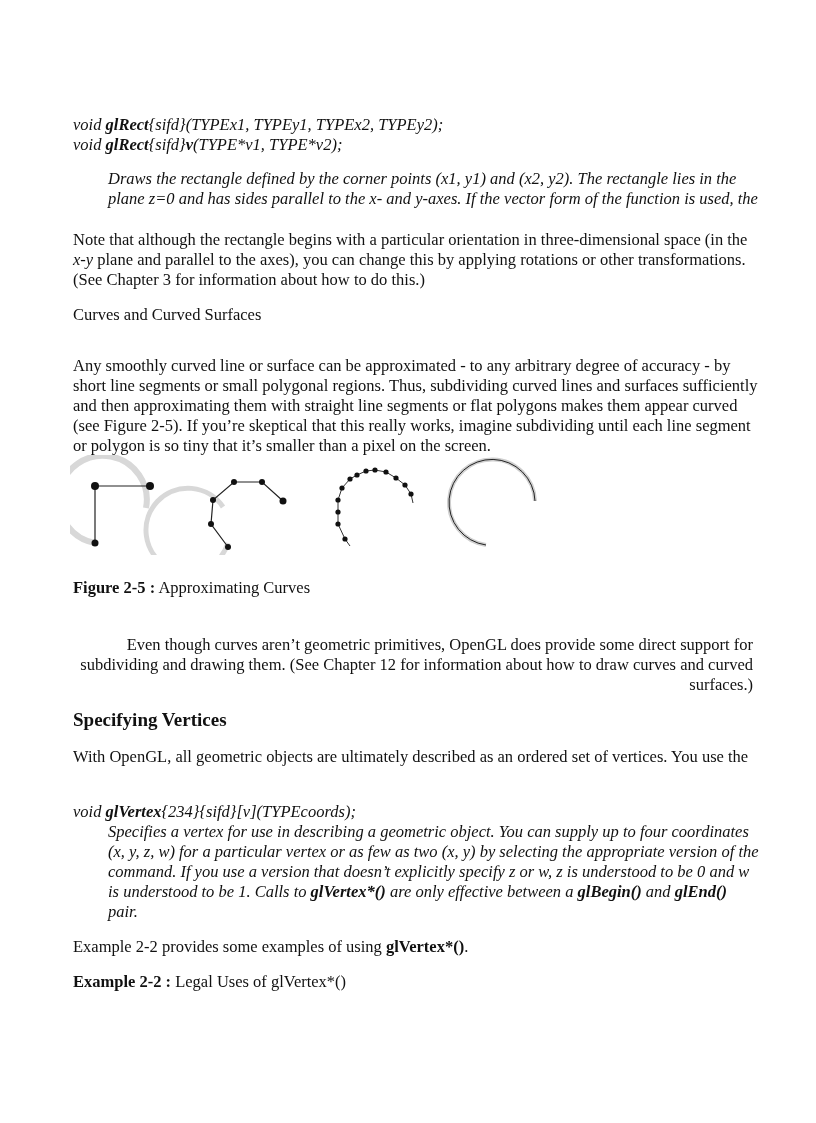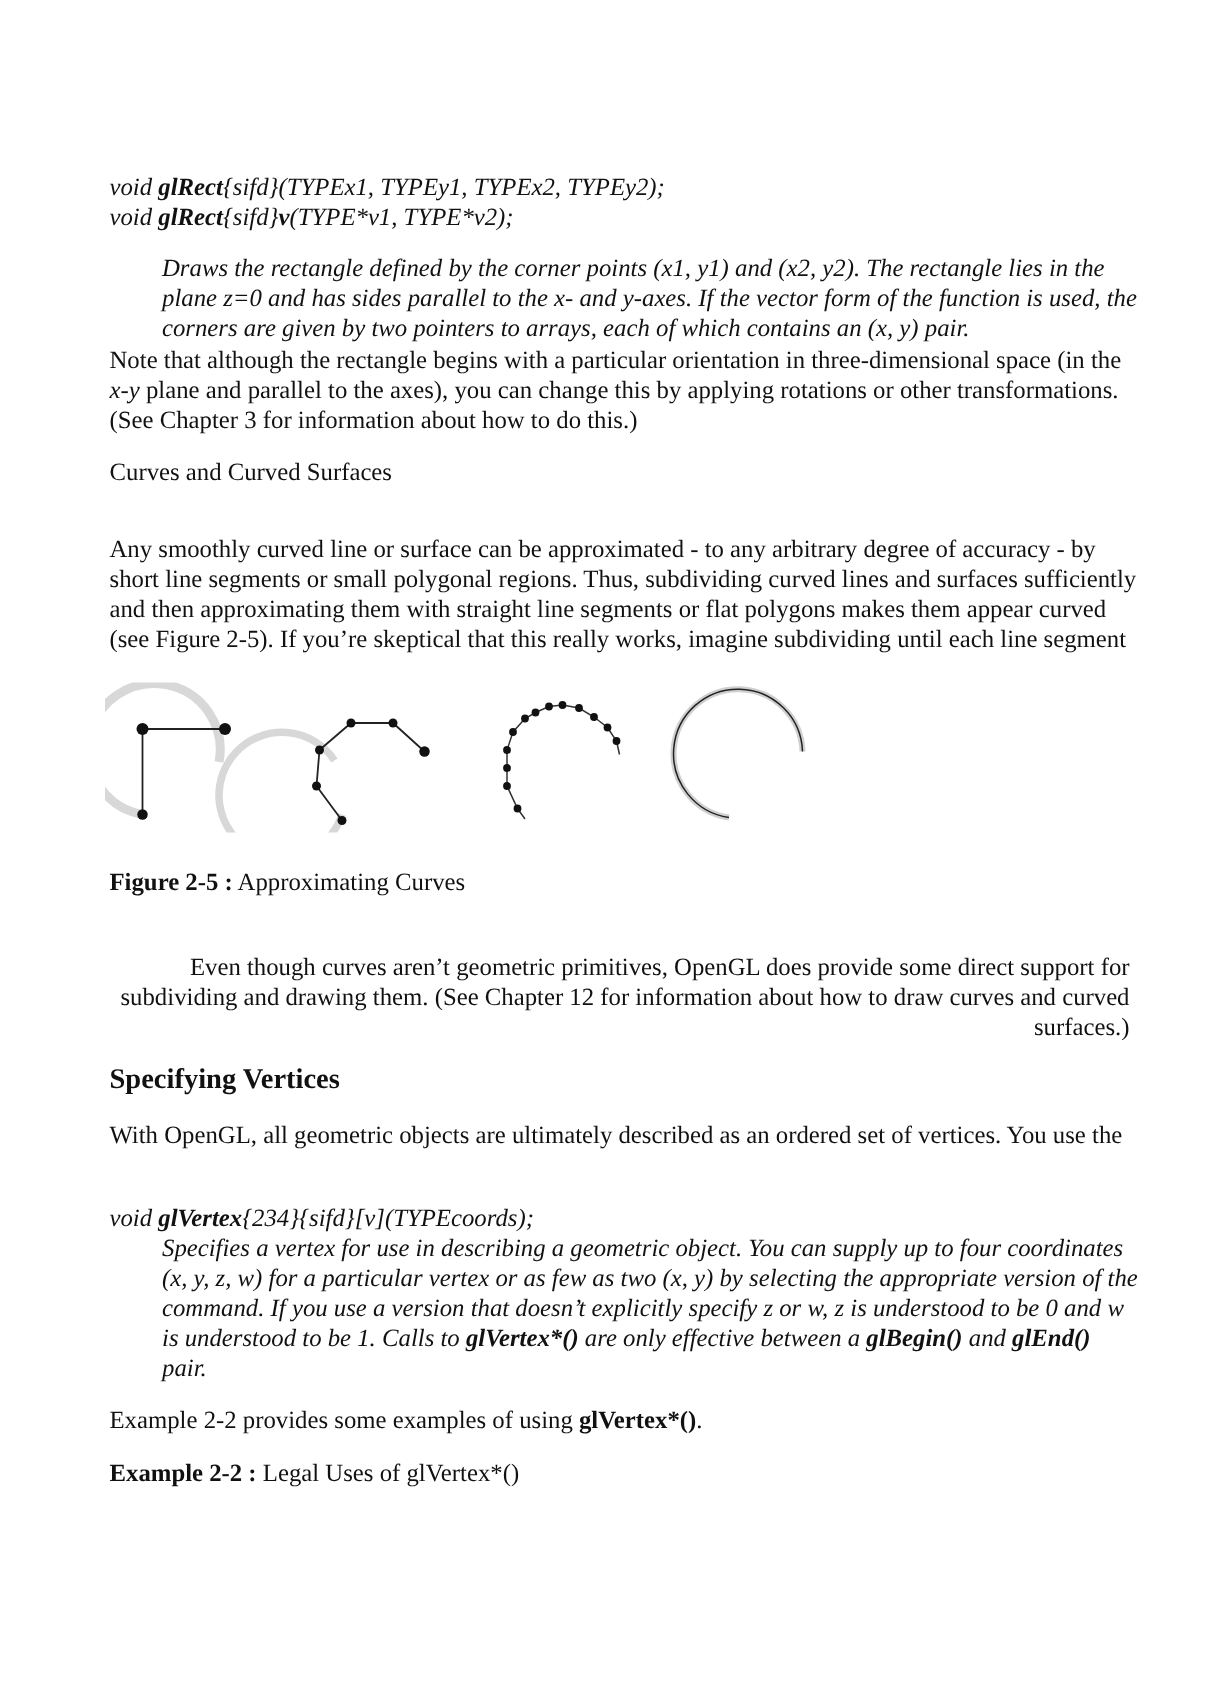--- a/index.html
+++ b/index.html
@@ -17,36 +17,36 @@
 </head>
 <body>
 
 <div class="blk it" style="top:115px;">
   <span class="line"><span>void </span><b>glRect</b><span>{sifd}(TYPEx1, TYPEy1, TYPEx2, TYPEy2);</span></span>
   <span class="line"><span>void </span><b>glRect</b><span>{sifd}</span><b>v</b><span>(TYPE*v1, TYPE*v2);</span></span>
 </div>
 <div class="blk ind it" style="top:155px;margin-top:14px;">
   <span class="line">Draws the rectangle defined by the corner points (x1, y1) and (x2, y2). The rectangle lies in the</span>
   <span class="line">plane z=0 and has sides parallel to the x- and y-axes. If the vector form of the function is used, the</span>
-  <span class="line">corners are given by two pointers to arrays, each of which contains an (x, y) pair.</span>
 </div>
 
 <div class="blk" style="top:230px;">
   <span class="line">Note that although the rectangle begins with a particular orientation in three-dimensional space (in the</span>
   <span class="line"><i>x-y</i><span> plane and parallel to the axes), you can change this by applying rotations or other transformations.</span></span>
   <span class="line">(See Chapter 3 for information about how to do this.)</span>
 </div>
 
 <div class="blk h3" style="top:305px;">Curves and Curved Surfaces</div>
 
 <div class="blk" style="top:356px;">
   <span class="line">Any smoothly curved line or surface can be approximated - to any arbitrary degree of accuracy - by</span>
   <span class="line">short line segments or small polygonal regions. Thus, subdividing curved lines and surfaces sufficiently</span>
   <span class="line">and then approximating them with straight line segments or flat polygons makes them appear curved</span>
   <span class="line">(see Figure 2-5). If you’re skeptical that this really works, imagine subdividing until each line segment</span>
+  <span class="line">or polygon is so tiny that it’s smaller than a pixel on the screen.</span>
 </div>
 
 <svg id="fig" viewBox="0 0 480 100" xmlns="http://www.w3.org/2000/svg">
 
   <g>
     <path d="M 76 53 A 44 44 0 1 0 25 88" fill="none" stroke="#d8d8d8" stroke-width="6" transform="rotate(0)"></path>
     <polyline points="25,88 25,31 80,31" fill="none" stroke="#222" stroke-width="1.2"></polyline>
     <circle cx="25" cy="31" r="4" fill="#111"></circle>
     <circle cx="80" cy="31" r="4" fill="#111"></circle>
     <circle cx="25" cy="88" r="3.5" fill="#111"></circle>

